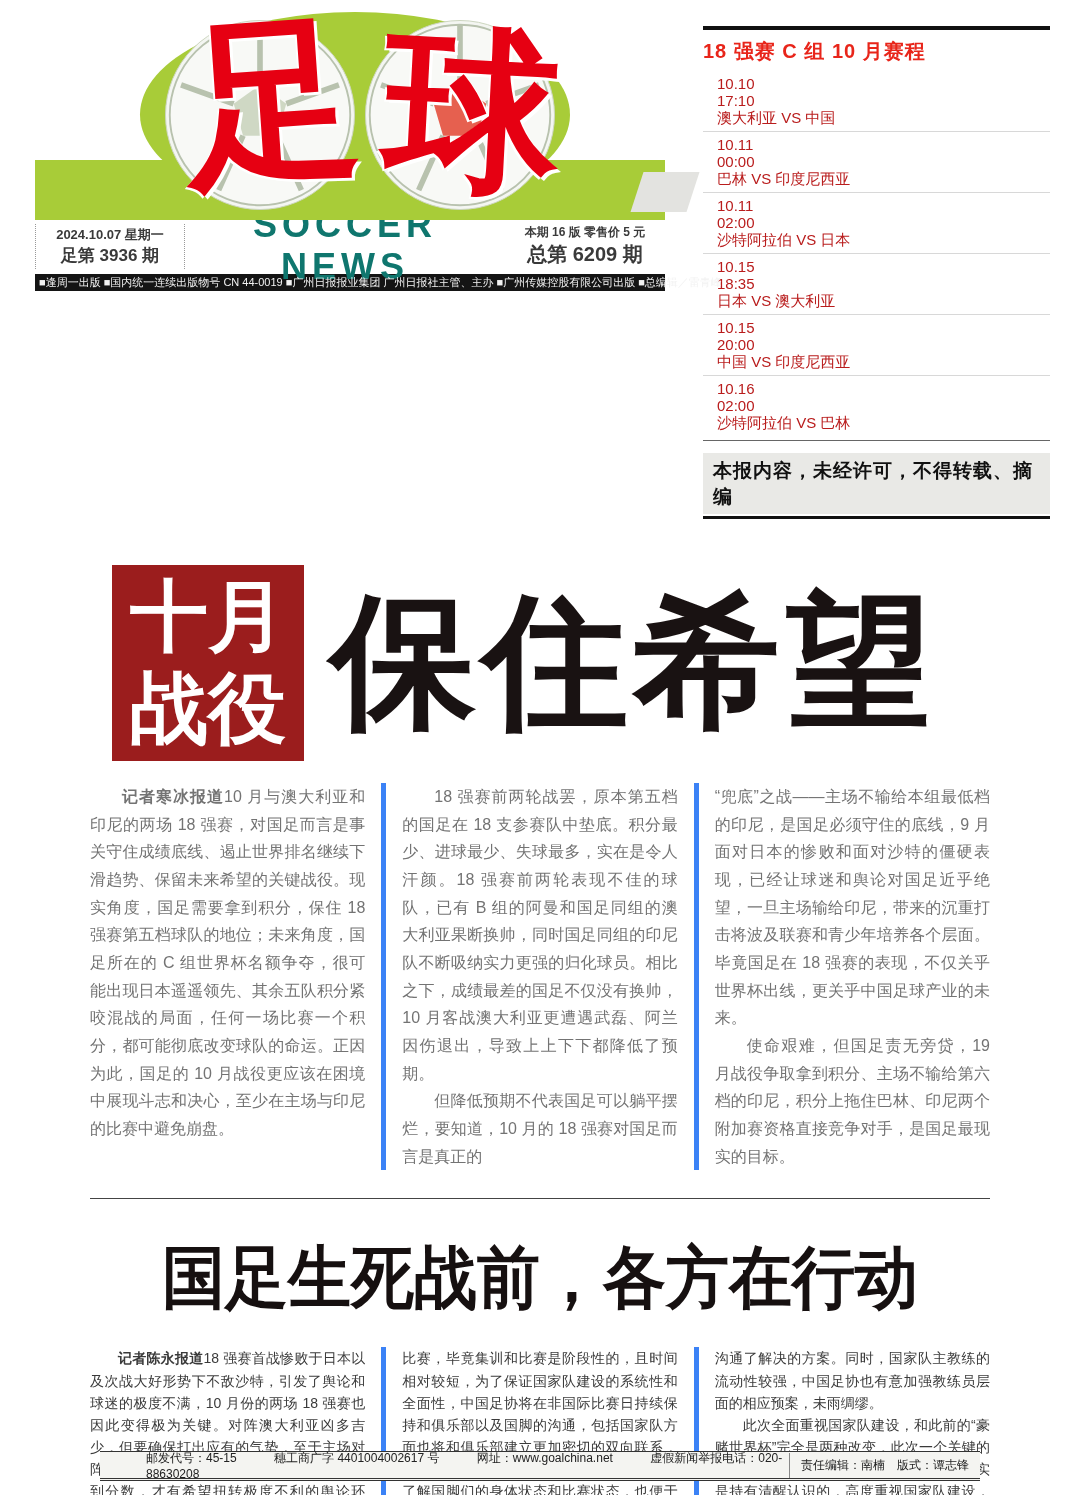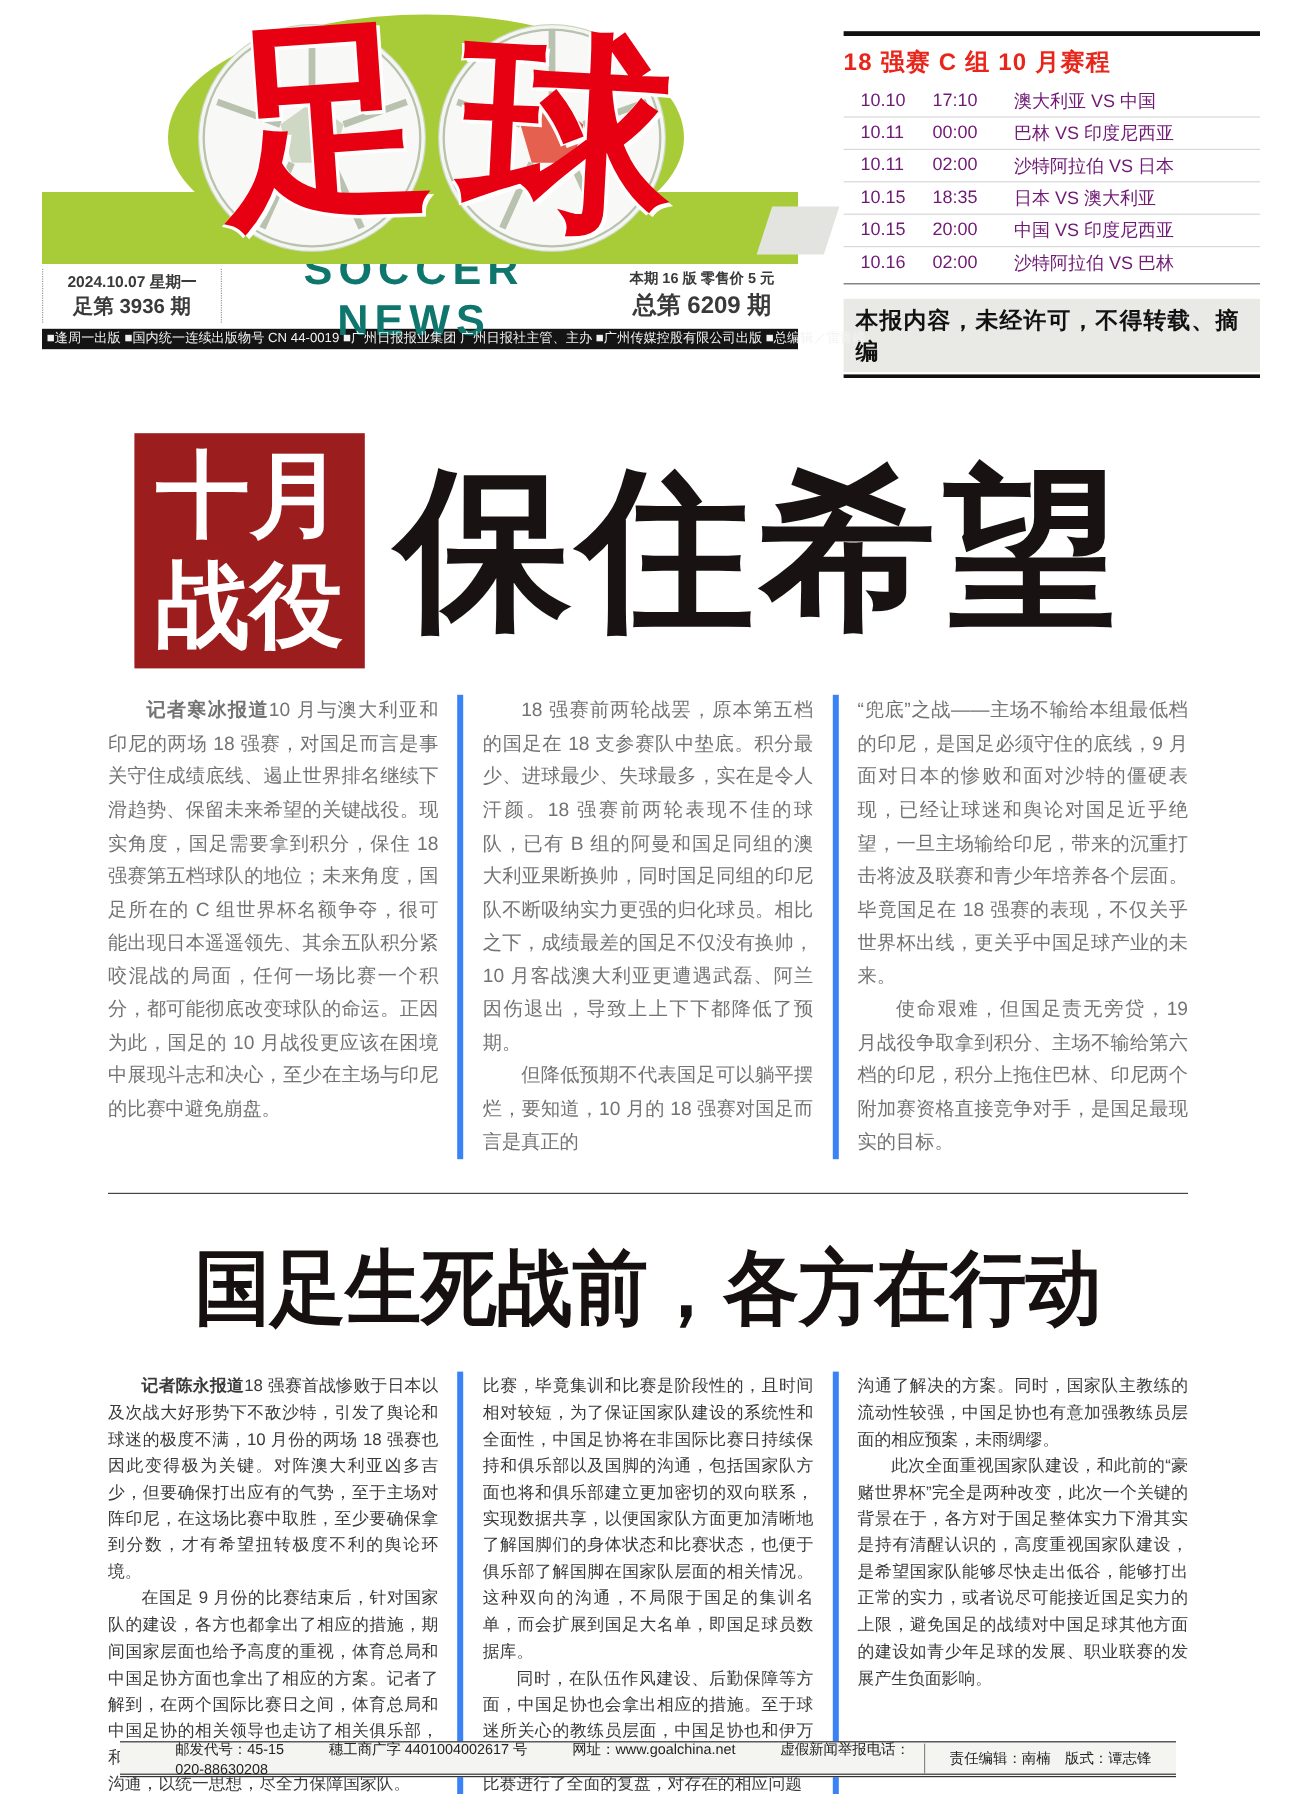--- a/index.html
+++ b/index.html
@@ -28,21 +28,21 @@
   .issue-block { width:160px; text-align:center; padding:2px 0; }
   .issue-line1 { font-size:12px; font-weight:bold; color:#3a3a3a; }
   .issue-line2 { font-size:20px; font-weight:bold; color:#3a3a3a; }
   .grey-tab { position:absolute; right:-28px; top:160px; width:56px; height:40px; background:#e3e3e0; transform:skewX(-18deg); }
   .pub-bar { margin-top:4px; background:#141414; color:#f2f2f2; font-size:11px; line-height:15px; padding:1px 4px; white-space:nowrap; letter-spacing:0; }
 
   .header-right { flex:1; padding-left:38px; padding-top:14px; }
   .schedule-box { border-top:4px solid #111; padding-top:8px; }
   .schedule-title { color:#e8251a; font-weight:bold; font-size:20px; text-align:left; letter-spacing:1px; margin-bottom:6px; }
   .schedule-table { width:100%; }
-  .schedule-row { display:flex; font-size:15px; color:#701a75; padding:4px 0 3px 14px; border-bottom:1px solid #d8d8d8; }
+  .schedule-row { display:flex; font-size:15px; color:#b91c1c; padding:4px 0 3px 14px; border-bottom:1px solid #d8d8d8;flex-direction:column; }
   .schedule-row:last-child { border-bottom:none; }
   .sch-date { width:60px; }
   .sch-time { width:68px; }
   .sch-match { flex:1; }
   .schedule-bottom { border-bottom:1px solid #666; margin-top:4px; }
   .notice-strip { margin-top:12px; background:#e9e9e6; font-weight:bold; font-size:19px; color:#111; padding:5px 8px 4px 10px; letter-spacing:1px; }
   .notice-underline { border-bottom:3px solid #111; margin-top:2px; }
 
   
   .lead-head { display:flex; align-items:center; padding:46px 0 22px 112px; }
@@ -62,21 +62,21 @@
 
   
   .story2-headline { text-align:center; font-weight:900; font-size:63px; color:#161010; letter-spacing:0px; margin:36px 0 26px 0; transform:scaleY(1.08); }
   .a2 .col { font-size:14px; line-height:1.58; color:#3a3a3a; }
   .a2 { min-height:370px; }
 
   
   .footer { position:absolute; left:100px; right:100px; bottom:14px; border-top:1px solid #333; border-bottom:3px double #333; background:#f4f4f1; display:flex; align-items:center; height:30px; font-size:12px; color:#222; }
   .footer-left { flex:1; padding-left:46px; }
   .footer-left span { margin-right:34px; }
-  .footer-right { width:210px; border-left:1px solid #888; text-align:center; padding:4px 0; }
+  .footer-right { width:191px; border-left:1px solid #888; text-align:center; padding:4px 0; }
 </style>
 </head>
 <body>
 
 <div class="page">
 
   <div class="header">
     <div class="header-left">
       <div class="logo-zone">
         <div class="green-blob"></div>

